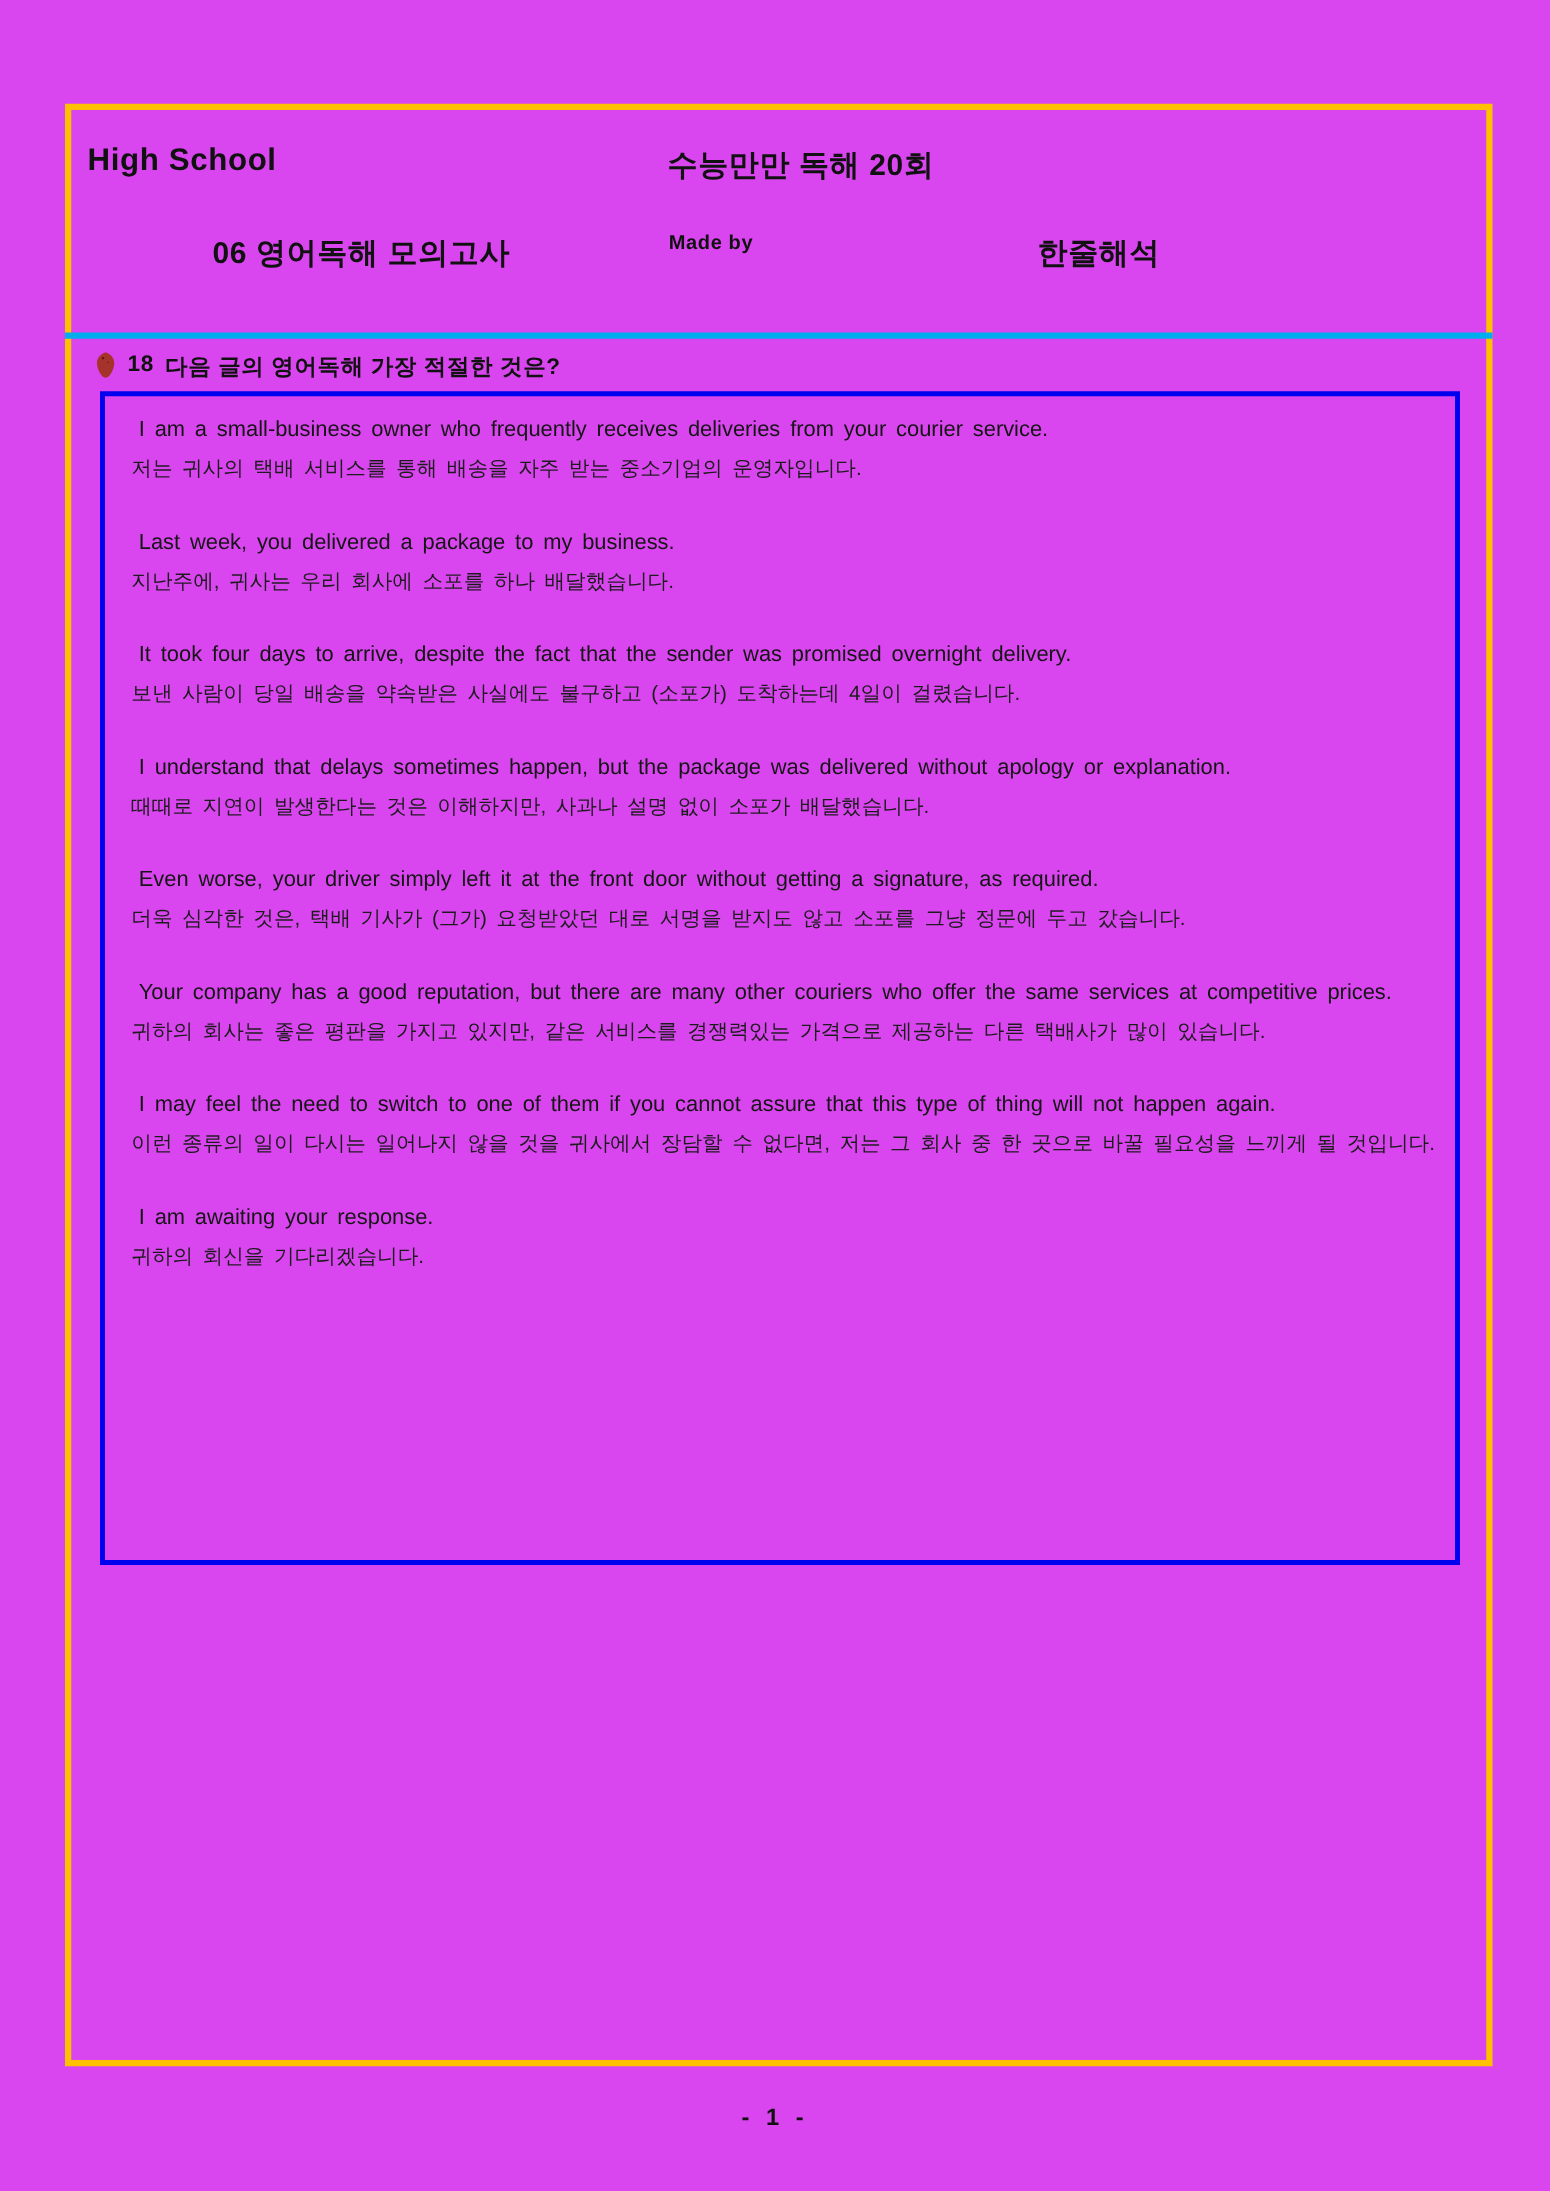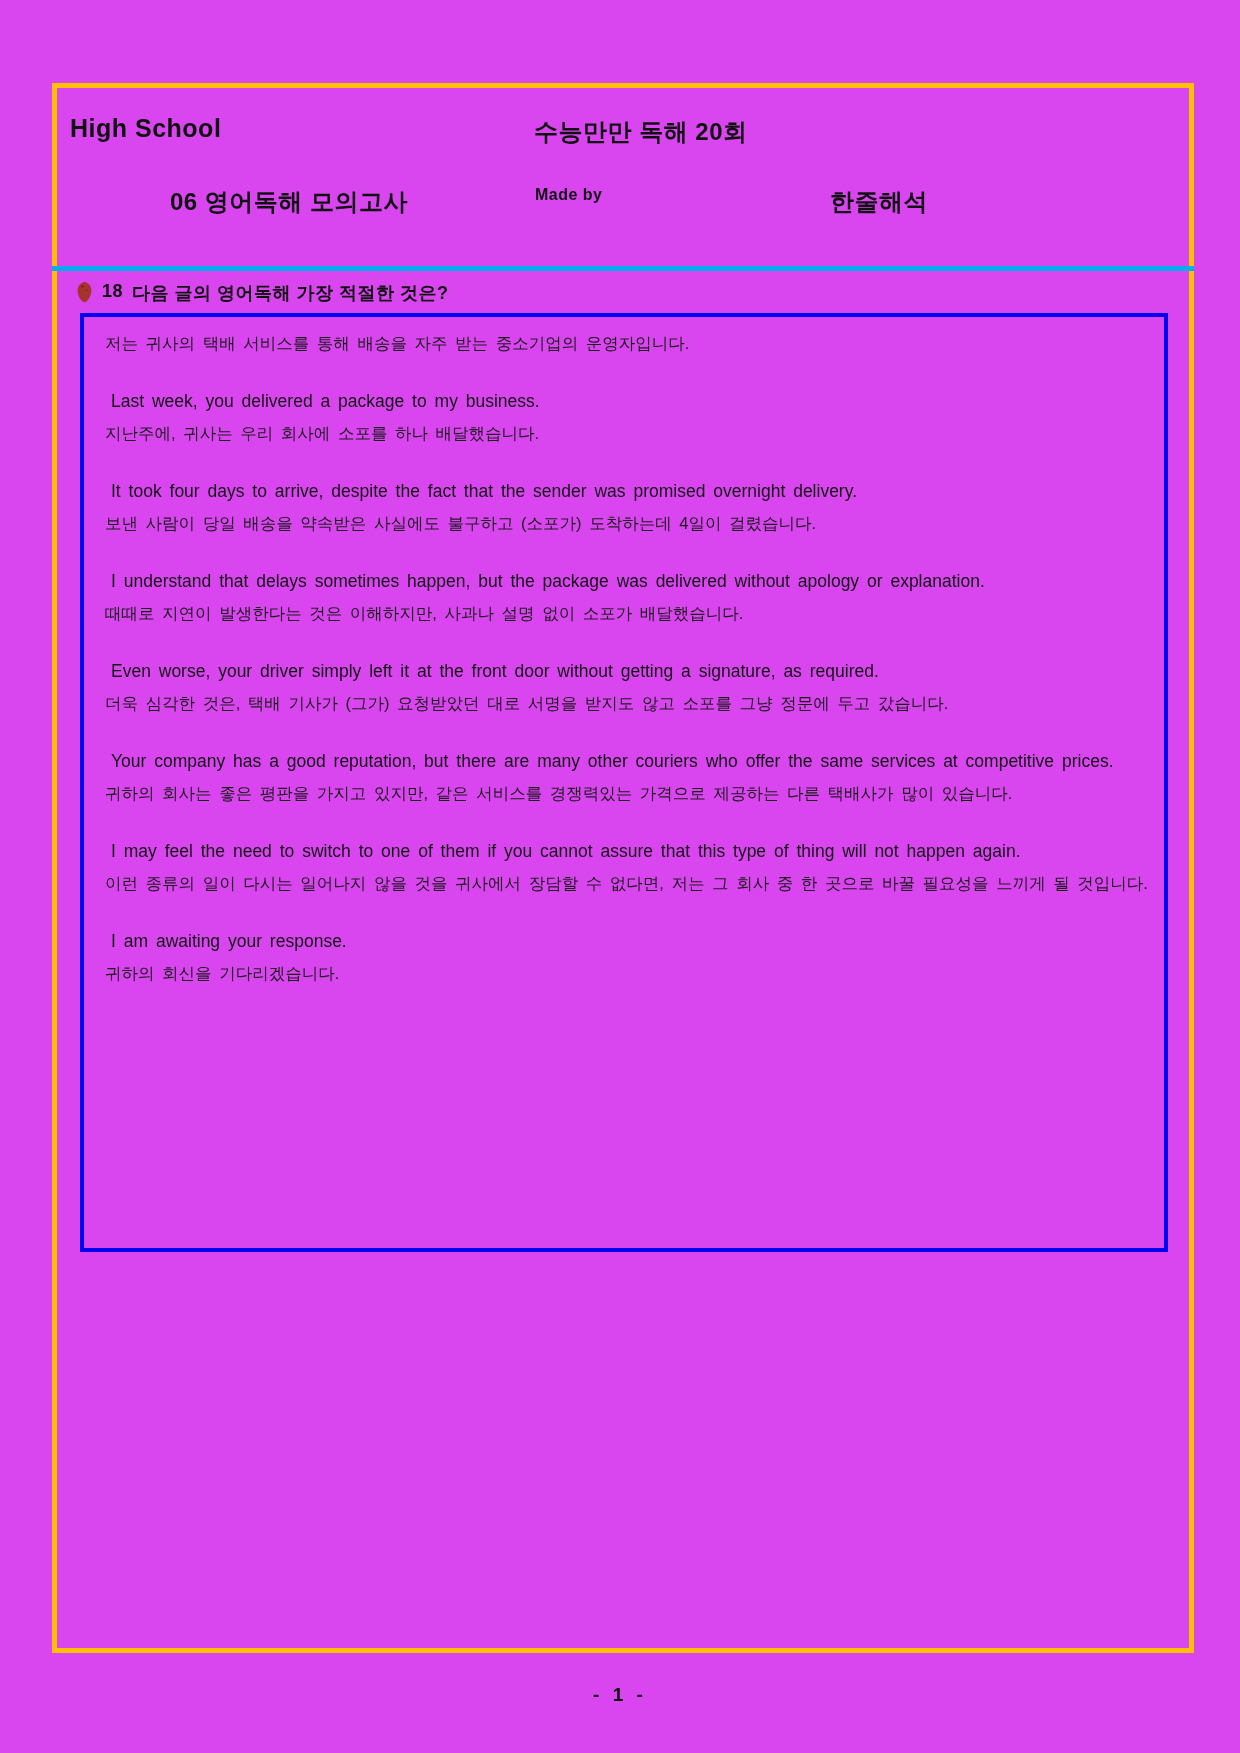--- a/index.html
+++ b/index.html
@@ -126,20 +126,21 @@
         <circle cx="7.5" cy="6.5" r="1.1" fill="#4f1511"></circle>
         <circle cx="12.5" cy="10.5" r="0.9" fill="#7d241e"></circle>
       </svg>
     </span>
     <span class="q-text">18</span>
     <span class="q-text">다음 글의 영어독해 가장 적절한 것은?</span>
   </div>
 
   <div class="passage-box" id="passage">
       <div class="pair">
+        <p class="en">I am a small-business owner who frequently receives deliveries from your courier service.</p>
         <p class="ko">저는 귀사의 택배 서비스를 통해 배송을 자주 받는 중소기업의 운영자입니다.</p>
       </div>
       <div class="pair">
         <p class="en">Last week, you delivered a package to my business.</p>
         <p class="ko">지난주에, 귀사는 우리 회사에 소포를 하나 배달했습니다.</p>
       </div>
       <div class="pair">
         <p class="en">It took four days to arrive, despite the fact that the sender was promised overnight delivery.</p>
         <p class="ko">보낸 사람이 당일 배송을 약속받은 사실에도 불구하고 (소포가) 도착하는데 4일이 걸렸습니다.</p>
       </div>

